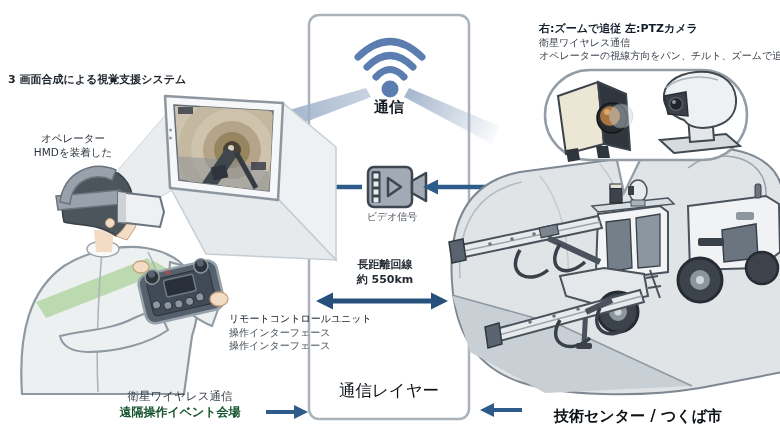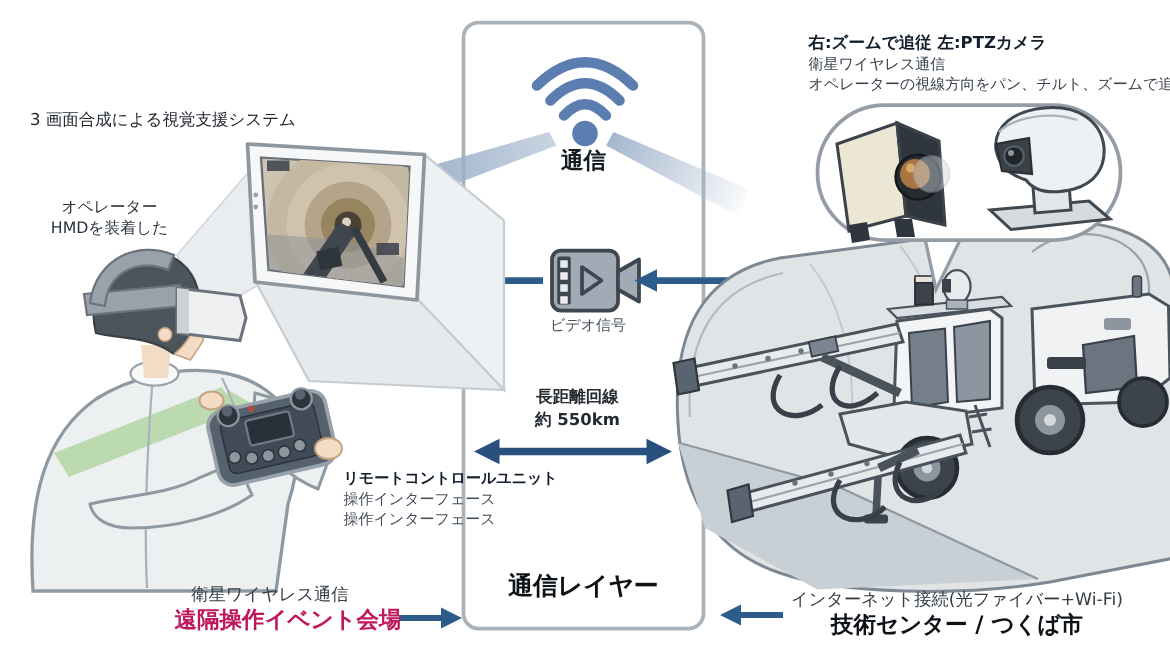--- a/index.html
+++ b/index.html
@@ -1,32 +1,32 @@
 <!DOCTYPE html>
 <html><head>
 <meta charset="utf-8">
 <style>
   html,body{margin:0;padding:0;background:#ffffff;}
   .stage{position:relative;width:780px;height:438px;background:#ffffff;overflow:hidden;
          font-family:"DejaVu Sans","Liberation Sans",sans-serif;}
   .stage svg{position:absolute;left:0;top:0;}
   .t{position:absolute;white-space:nowrap;color:#1f2730;}
   .ctr{text-align:center;white-space:normal;}
-  .t-systitle{left:20px;top:72px;font-size:11px;font-weight:normal;color:#1d242c;}
+  .t-systitle{left:8px;top:72px;font-size:11px;font-weight:bold;color:#1d242c;}
   .t-hmd{left:14px;top:131px;width:118px;font-size:10.5px;line-height:14px;color:#2a333c;}
-  .t-remote1{left:229px;top:312px;font-size:10px;font-weight:bold;color:#121e2b;}
+  .t-remote1{left:229px;top:312px;font-size:10px;font-weight:normal;color:#121e2b;}
   .t-remote2{left:229px;top:326px;font-size:10px;color:#454f59;}
   .t-remote3{left:229px;top:339px;font-size:10px;color:#454f59;text-align:right;}
   .t-sat{left:78px;top:389px;width:204px;font-size:11.5px;color:#333c45;}
-  .t-event{left:72px;top:404px;width:240px;font-size:15px;font-weight:bold;color:#be185d;}
+  .t-event{left:60px;top:404px;width:240px;font-size:12px;font-weight:bold;color:#14532d;}
   .t-comm{left:309px;top:98px;width:160px;font-size:15px;font-weight:bold;color:#161c23;}
   .t-video{left:340px;top:210px;width:104px;font-size:10px;color:#49525c;}
   .t-dist1{left:333px;top:257px;width:104px;font-size:11px;font-weight:bold;color:#252b33;}
   .t-dist2{left:333px;top:272px;width:104px;font-size:11px;font-weight:bold;color:#252b33;}
-  .t-layer{left:309px;top:380px;width:160px;font-size:16.5px;font-weight:bold;color:#0c1116;text-align:center;}
+  .t-layer{left:309px;top:380px;width:160px;font-size:16.5px;font-weight:normal;color:#0c1116;text-align:center;}
   .t-cam1{left:539px;top:21px;font-size:11px;font-weight:bold;color:#121e2b;}
   .t-cam2{left:539px;top:36px;font-size:10px;color:#39424c;}
   .t-cam3{left:539px;top:49px;font-size:10px;color:#39424c;}
   .t-inet{left:518px;top:392px;width:240px;font-size:11.5px;color:#333c45;}
   .t-tech{left:518px;top:407px;width:240px;font-size:15px;font-weight:bold;color:#0c1116;}
 </style>
 </head>
 <body>
 
 <div class="stage">
@@ -276,16 +276,15 @@
 <div class="t t-video ctr">ビデオ信号</div>
 <div class="t t-comm ctr">通信</div>
 <div class="t t-dist1 ctr">長距離回線</div>
 <div class="t t-dist2 ctr">約 550km</div>
 <div class="t t-layer ctr">通信レイヤー</div>
 
 <div class="t t-cam1">右:ズームで追従 左:PTZカメラ</div>
 <div class="t t-cam2">衛星ワイヤレス通信</div>
 <div class="t t-cam3">オペレーターの視線方向をパン、チルト、ズームで追従</div>
 
-<div class="t t-inet ctr">インターネット接続(光ファイバー+Wi-Fi)</div>
 <div class="t t-tech ctr">技術センター / つくば市</div>
 
 </div>
 
 </body></html>

